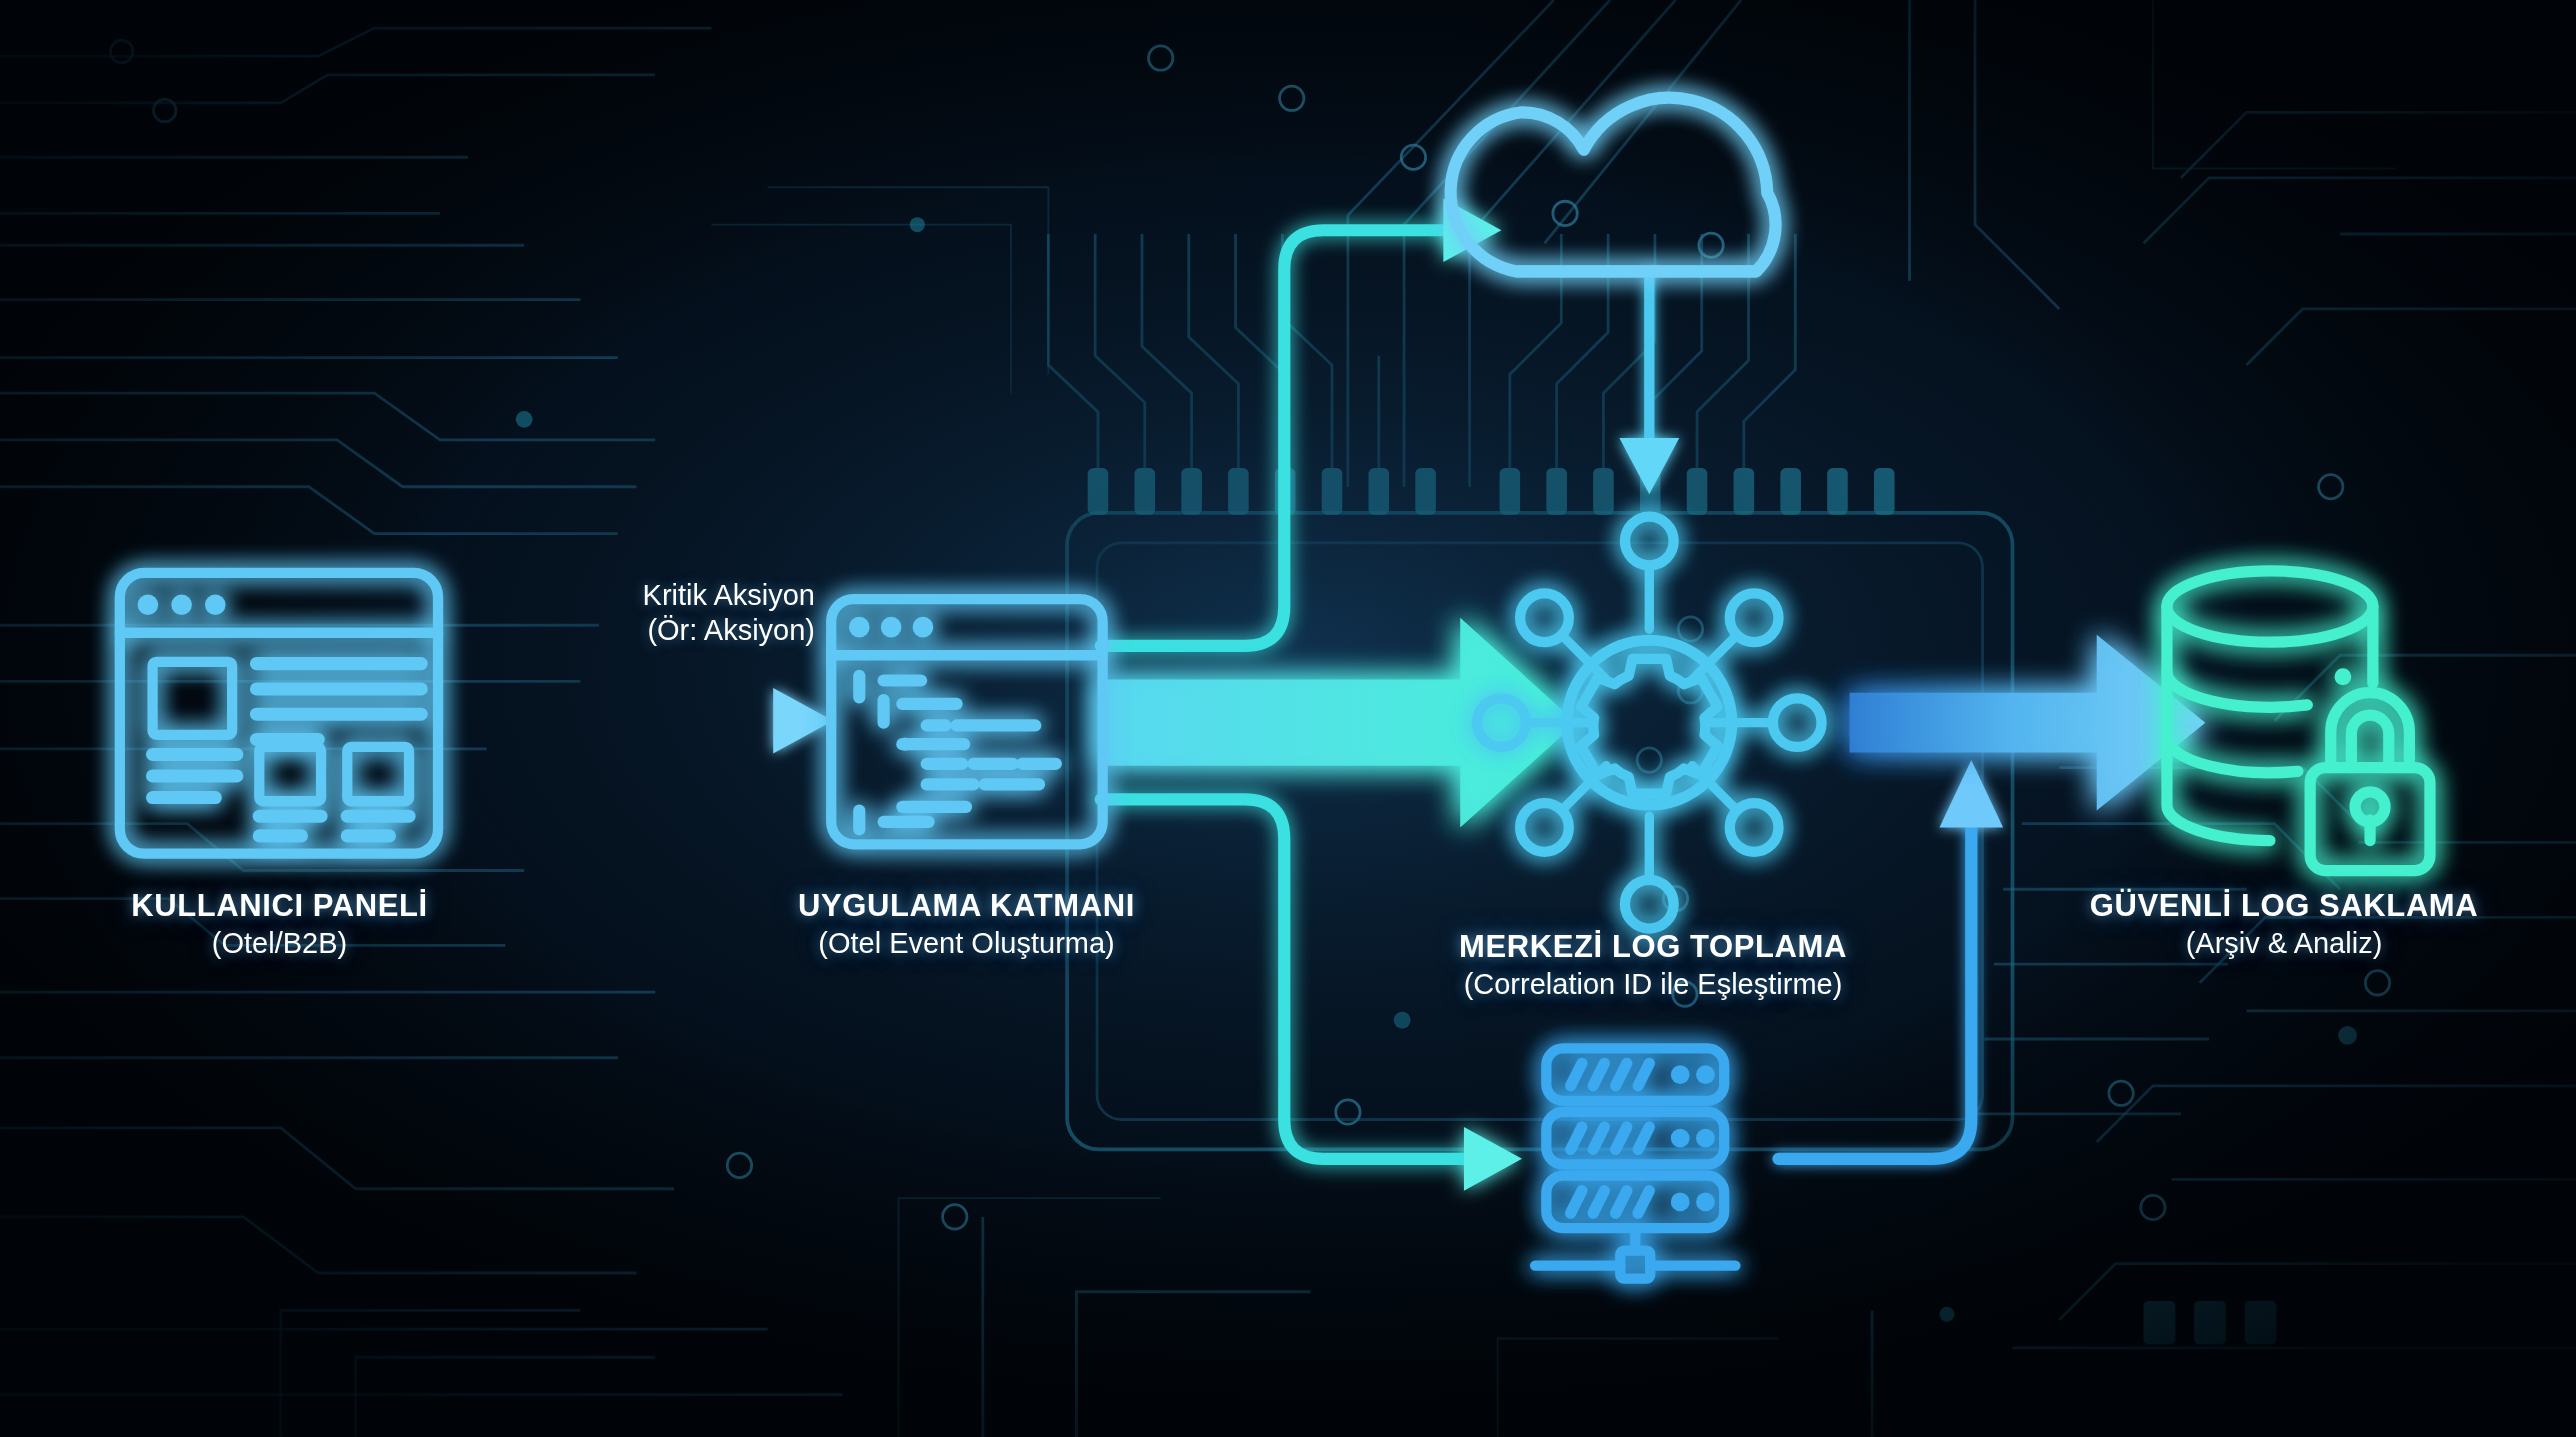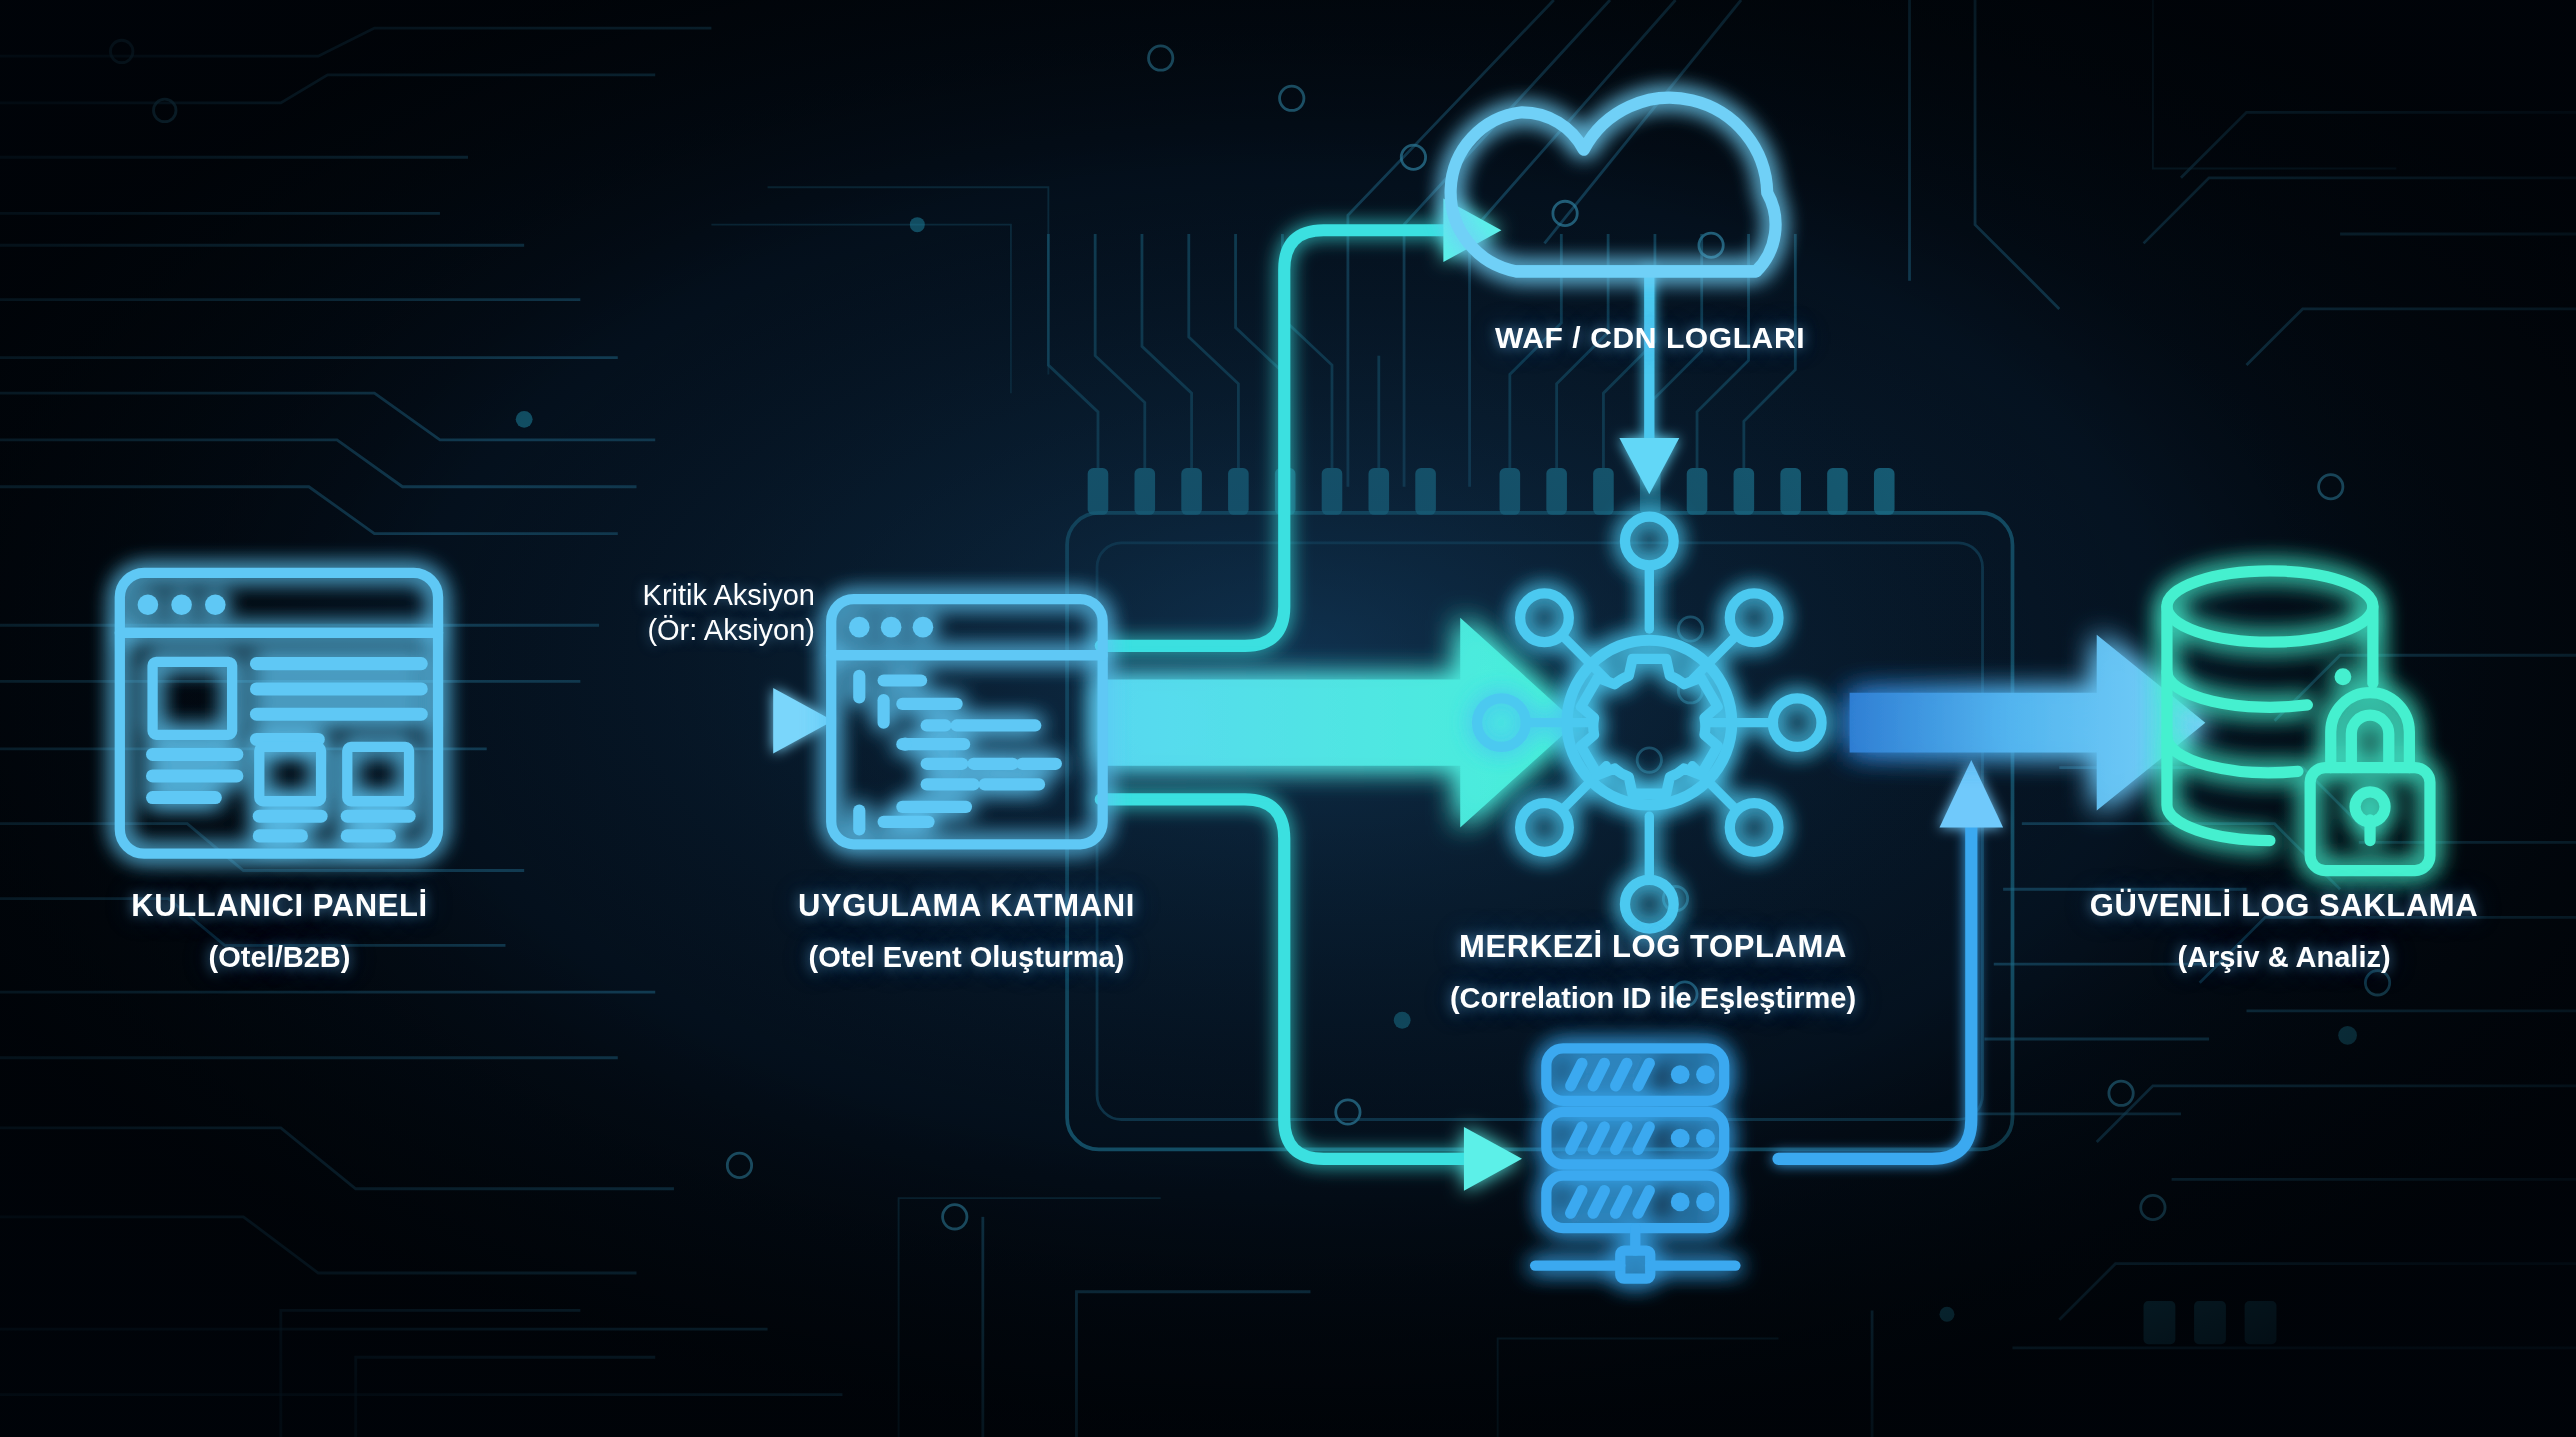--- a/index.html
+++ b/index.html
@@ -19,21 +19,21 @@
   #glowlayer{position:absolute;inset:0;pointer-events:none;}
   #flow{position:absolute;inset:0;}
 
   .lbl{
     position:absolute;text-align:center;color:#ffffff;
     text-shadow:0 0 11.2px rgba(120,200,255,.55), 0 0 28px rgba(60,140,220,.35);
     line-height:1.12;
     white-space:nowrap;
   }
   .lbl .t1{font-size:31px;font-weight:bold;letter-spacing:0.6px;display:block;}
-  .lbl .t2{font-size:29px;font-weight:bold;display:block;margin-top:17px;}
+  .lbl .t2{font-size:29px;font-weight:normal;display:block;margin-top:3px;}
   .lbl.single .t1{font-size:30px;}
 
   .edgelbl{
     position:absolute;text-align:right;color:#fff;
     font-size:29px;line-height:1.2;white-space:nowrap;
     text-shadow:0 0 11.2px rgba(120,200,255,.5);
   }
   .edgelbl span{display:block;}
 </style>
 </head>
@@ -446,23 +446,20 @@
   <div class="lbl" style="left:36px; top:889px; width:487px;">
     <span class="t1">KULLANICI PANELİ</span>
     <span class="t2">(Otel/B2B)</span>
   </div>
 
   <div class="lbl" style="left:714px; top:889px; width:505px;">
     <span class="t1">UYGULAMA KATMANI</span>
     <span class="t2">(Otel Event Oluşturma)</span>
   </div>
 
-  <div class="lbl single" style="left:1383px; top:321px; width:534px;">
-    <span class="t1">WAF / CDN LOGLARI</span>
-  </div>
 
   <div class="lbl" style="left:1344px; top:930px; width:618px;">
     <span class="t1">MERKEZİ LOG TOPLAMA</span>
     <span class="t2">(Correlation ID ile Eşleştirme)</span>
   </div>
 
 
   <div class="lbl" style="left:1994px; top:889px; width:580px;">
     <span class="t1">GÜVENLİ LOG SAKLAMA</span>
     <span class="t2">(Arşiv &amp; Analiz)</span>

